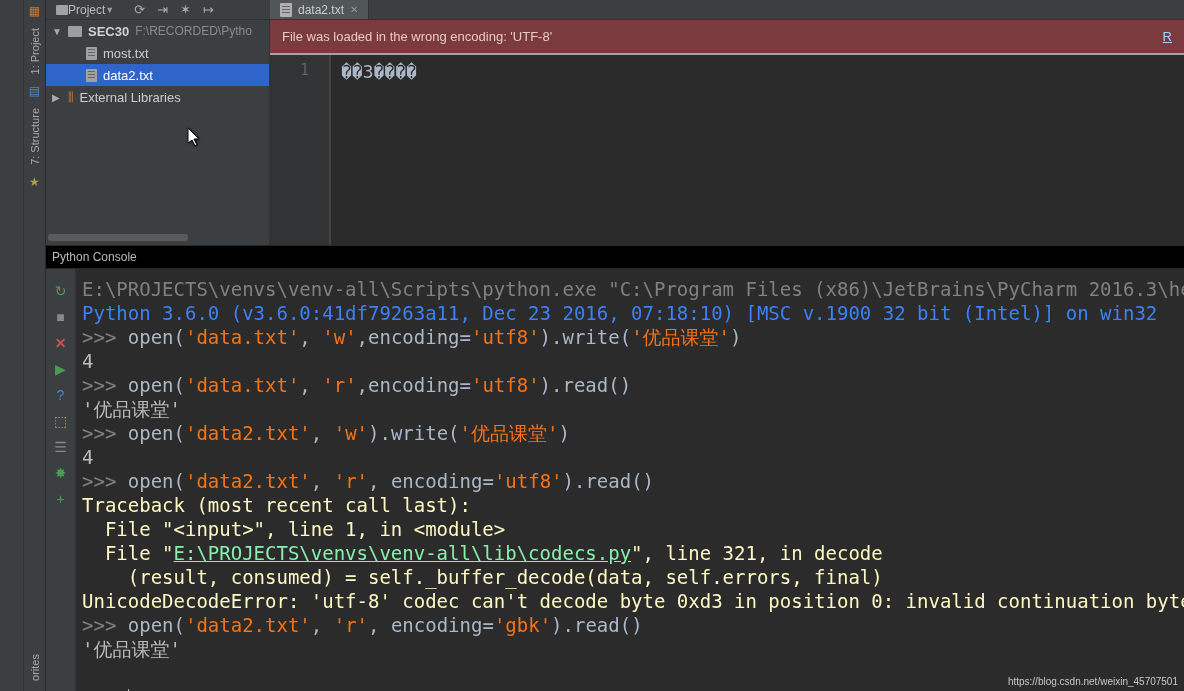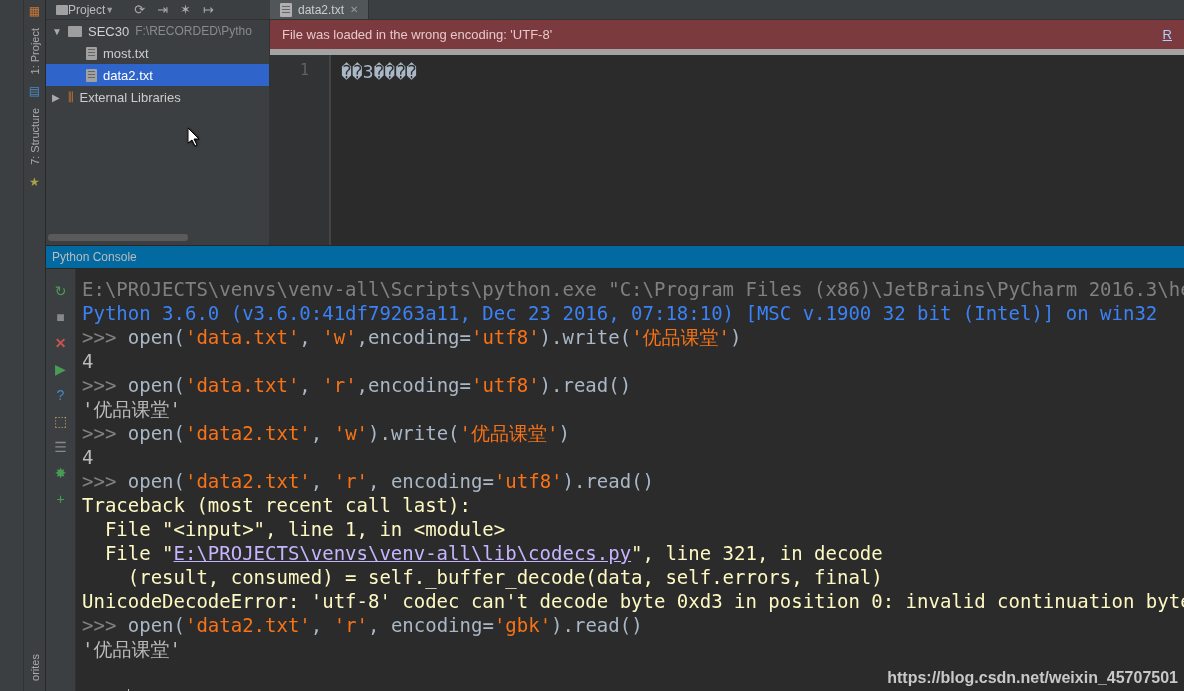--- a/index.html
+++ b/index.html
@@ -77,40 +77,40 @@
   .tree-row .subpath { color: #8a8a8a; font-size: 12px; }
   .proj-scroll { position: absolute; left: 2px; bottom: 4px; width: 140px; height: 7px; background: #5a5a5a; border-radius: 3px; }
 
   .editor {
     position: absolute; left: 270px; top: 20px; right: 0; height: 225px;
     background: #2b2b2b;
   }
   .warn-bar {
     height: 35px; background: #7a3a3e; color: #e8c8c8;
     display: flex; align-items: center; padding: 0 12px;
-    font-size: 13px; border-bottom: 6px solid #a3a3a3;
+    font-size: 13px; border-bottom: 2px solid #a3a3a3;
     justify-content: space-between;
   }
   .warn-bar .r { color: #a8d4ff; text-decoration: underline; }
   .gutter {
     position: absolute; left: 0; top: 35px; width: 60px; bottom: 0;
     background: #313335; border-right: 1px solid #444;
     color: #606366; font-family: Consolas, monospace; font-size: 15px;
     text-align: right; padding-right: 20px; padding-top: 6px;
   }
   .ed-body {
     position: absolute; left: 60px; top: 35px; right: 0; bottom: 0;
     background: #2b2b2b; color: #a9b7c6;
     font-family: Consolas, monospace; font-size: 18px; padding: 6px 10px;
     border-left: 1px solid #444;
   }
 
   .console-header {
     position: absolute; left: 46px; top: 245px; right: 0; height: 24px;
-    background: #0369a1; color: #bbb; font-size: 12px;
+    background: #000000; color: #bbb; font-size: 12px;
     display: flex; align-items: center; padding-left: 6px;
     border-top: 1px solid #282828; border-bottom: 1px solid #282828;
   }
 
   .console {
     position: absolute; left: 46px; top: 269px; right: 0; bottom: 0;
     display: flex;
   }
   .console-gutter {
     width: 30px; background: #3c3f41; border-right: 1px solid #323232;
@@ -127,26 +127,26 @@
     flex: 1; background: #2b2b2b;
     font-family: Consolas, monospace; font-size: 19px;
     color: #a9b7c6; padding: 8px 0 8px 6px; line-height: 24px;
     white-space: pre; overflow: hidden;
   }
   .c-str { color: #f97316; }
   .c-out { color: #bbbbbb; }
   .c-hdr { color: #808080; }
   .c-hdr2 { color: #3b82f6; }
   .c-err { color: #fef9c3; }
-  .c-link { color: #c4b5fd; text-decoration: underline; }
+  .c-link { color: #86efac; text-decoration: underline; }
   .c-prompt { color: #808080; }
 
   .watermark {
     position: absolute; right: 6px; bottom: 4px; color: #c8c8c8;
-    font-size: 16px; font-family: Arial, sans-serif; font-weight: bold;
+    font-size: 10px; font-family: Arial, sans-serif;
   }
   .cursor {
     position: absolute; width: 14px; height: 20px;
     left: 188px; top: 128px;
     pointer-events: none;
   }
   .cursor svg { filter: drop-shadow(0 0 1px #000); }
 
   .caret { display: inline-block; width: 1px; height: 19px; background: #bbb; vertical-align: text-bottom; animation: blink 1s step-start infinite; }
   @keyframes blink { 50% { opacity: 0; } }
@@ -184,21 +184,21 @@
     <span class="ficon"></span>
     <span>data2.txt</span>
     <span class="x">✕</span>
   </div>
 </div>
 
 <div class="project-pane">
   <div class="tree-row depth1">
     <span class="expand">▼</span>
     <span class="foldgrey"></span>
-    <span style="color:#d0d0d0;font-weight:400;">SEC30</span>
+    <span style="color:#d0d0d0;font-weight:700;">SEC30</span>
     <span class="subpath">F:\RECORDED\Pytho</span>
   </div>
   <div class="tree-row depth2">
     <span class="filegrey"></span>
     <span>most.txt</span>
   </div>
   <div class="tree-row depth2 selected">
     <span class="filegrey"></span>
     <span>data2.txt</span>
   </div>

